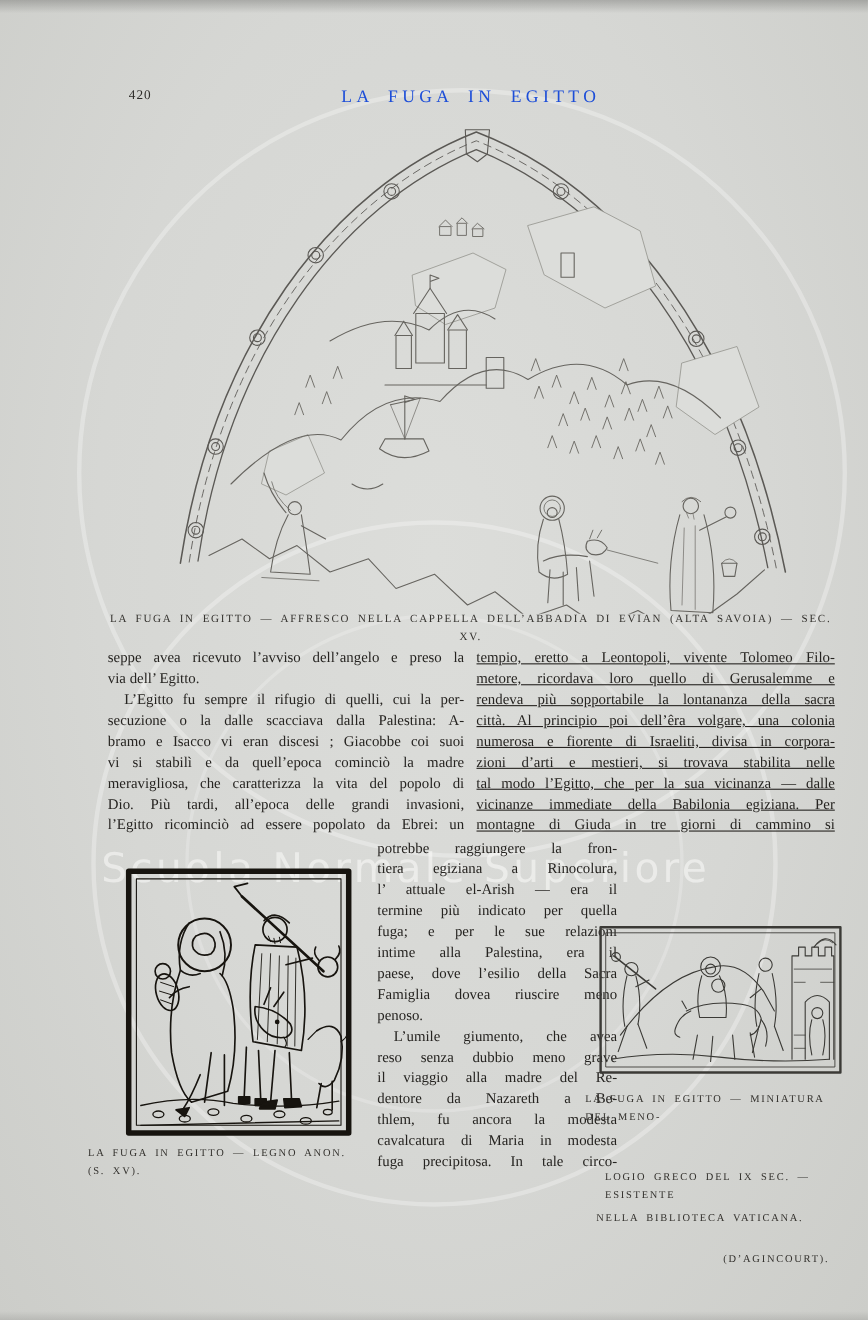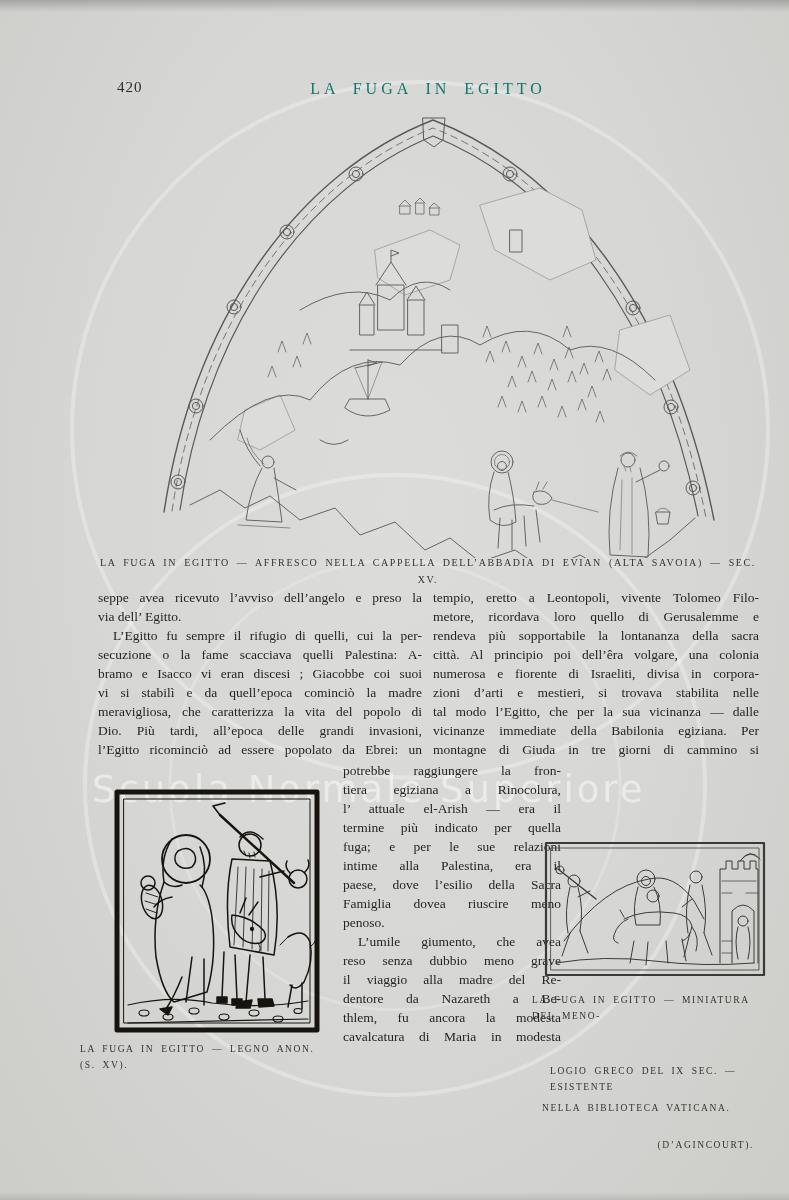--- a/index.html
+++ b/index.html
@@ -19,43 +19,43 @@
 
   
   .wm-circles{position:absolute;inset:0;pointer-events:none;}
   .wm-text{
     position:absolute;left:92px;top:768px;width:600px;
     font-family:"DejaVu Sans", sans-serif;
     font-size:37px;letter-spacing:3px;color:rgba(252,252,250,0.55);
     white-space:nowrap;pointer-events:none;
   }
 
-  .pagenum{position:absolute;left:117px;top:79px;font-size:15px;color:#2e2c29;letter-spacing:1px;}
+  .pagenum{position:absolute;left:117px;top:79px;font-size:12px;color:#2e2c29;letter-spacing:1px;}
   .header-title{
     position:absolute;left:98px;top:80px;width:660px;text-align:center;
-    font-size:16px;letter-spacing:4px;word-spacing:6px;color:#0f766e;
+    font-size:16px;letter-spacing:4px;word-spacing:6px;color:#1d4ed8;
   }
 
   .fresco{position:absolute;left:150px;top:110px;width:580px;height:448px;}
   .fresco svg{width:100%;height:100%;}
 
   .caption{
     font-size:10px;letter-spacing:1.6px;word-spacing:3px;color:#35332f;line-height:1.7;
   }
   .caption-main{position:absolute;left:98px;top:554px;width:660px;text-align:center;}
   .caption-woodcut{position:absolute;left:80px;top:1041px;width:244px;text-align:left;font-size:9.5px;}
   .caption-miniature{position:absolute;left:532px;top:992px;width:236px;font-size:9.5px;}
   .caption-miniature .cl{margin-bottom:4px;}
   .caption-miniature .cl1{padding-left:18px;margin-top:39px;}
   .caption-miniature .cl2{padding-left:10px;}
   .caption-miniature .cl3{text-align:right;padding-right:14px;margin-top:21px;}
 
   .col{position:absolute;font-size:13.5px;color:#262421;}
   .col-left{left:98px;top:588px;width:324px;}
-  .col-right{left:433px;top:588px;width:326px;}
+  .col-right{left:433px;top:588px;width:326px;text-decoration:underline;}
   .col-mid{left:343px;top:761px;width:218px;}
   .tl{
     height:19px;line-height:19px;overflow:hidden;
     text-align:justify;text-align-last:justify;
   }
   .tl.loose{text-align-last:left;}
   .tl.ind{text-indent:15px;}
 
   .woodcut{position:absolute;left:112px;top:787px;width:210px;height:248px;}
   .woodcut svg{width:100%;height:100%;}
@@ -226,21 +226,21 @@
   </g>
 </svg>
 </div>
 
 <div class="caption caption-main">LA FUGA IN EGITTO — AFFRESCO NELLA CAPPELLA DELL’ABBADIA DI EVIAN (ALTA SAVOIA) — SEC. XV.</div>
 
 <div class="col col-left">
     <div class="tl">seppe avea ricevuto l’avviso dell’angelo e preso la</div>
     <div class="tl loose">via dell’ Egitto.</div>
     <div class="tl ind">L’Egitto fu sempre il rifugio di quelli, cui la per-</div>
-    <div class="tl">secuzione o la fame scacciava quelli Palestina: A-</div>
+    <div class="tl">secuzione o la dalle scacciava dalla Palestina: A-</div>
     <div class="tl">bramo e Isacco vi eran discesi ; Giacobbe coi suoi</div>
     <div class="tl">vi si stabilì e da quell’epoca cominciò la madre</div>
     <div class="tl">meravigliosa, che caratterizza la vita del popolo di</div>
     <div class="tl">Dio. Più tardi, all’epoca delle grandi invasioni,</div>
     <div class="tl">l’Egitto ricominciò ad essere popolato da Ebrei: un</div>
   </div>
 <div class="col col-right">
     <div class="tl">tempio, eretto a Leontopoli, vivente Tolomeo Filo-</div>
     <div class="tl">metore, ricordava loro quello di Gerusalemme e</div>
     <div class="tl">rendeva più sopportabile la lontananza della sacra</div>
@@ -260,20 +260,21 @@
     <div class="tl">intime alla Palestina, era il</div>
     <div class="tl">paese, dove l’esilio della Sacra</div>
     <div class="tl">Famiglia dovea riuscire meno</div>
     <div class="tl loose">penoso.</div>
     <div class="tl ind">L’umile giumento, che avea</div>
     <div class="tl">reso senza dubbio meno grave</div>
     <div class="tl">il viaggio alla madre del Re-</div>
     <div class="tl">dentore da Nazareth a Be-</div>
     <div class="tl">thlem, fu ancora la modesta</div>
     <div class="tl">cavalcatura di Maria in modesta</div>
+    <div class="tl">fuga precipitosa. In tale circo-</div>
   </div>
 
 <div class="woodcut">
 <svg viewBox="0 0 210 248" fill="none" stroke="#17140f" stroke-width="1.5" stroke-linecap="round" stroke-linejoin="round">
   <rect x="5" y="5" width="200" height="238" stroke-width="5"></rect>
   <rect x="12" y="12" width="186" height="224" stroke-width="1"></rect>
   <g>
     <circle cx="74" cy="72" r="24" stroke-width="1.8"></circle>
     <path d="M66,64 q10,-6 16,2 q4,8 -2,14 q-10,4 -16,-4 q-3,-7 2,-12"></path>
     <path d="M60,52 Q48,70 52,95 Q60,102 70,98"></path>

